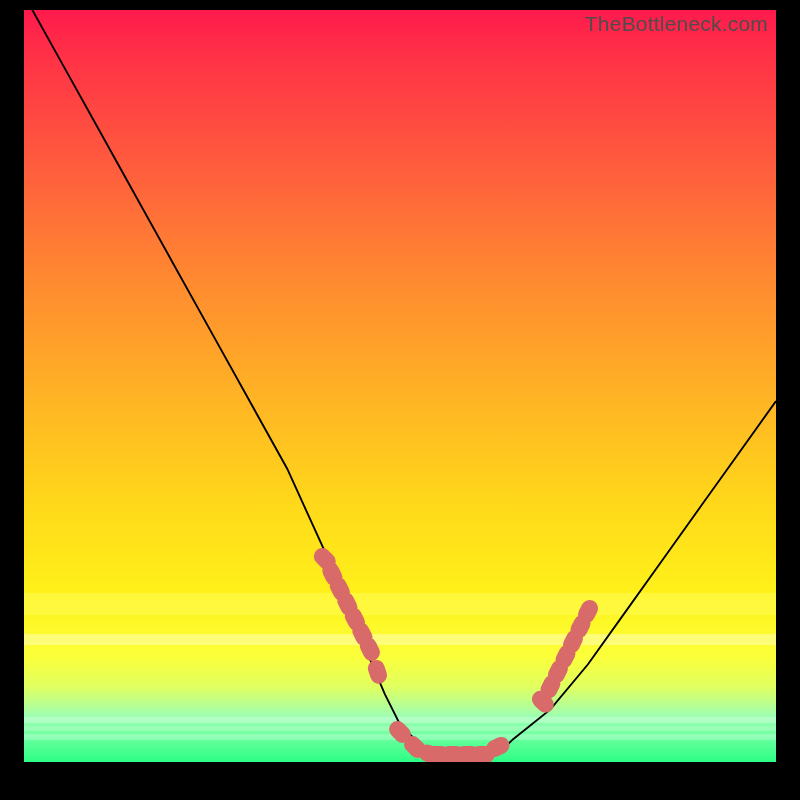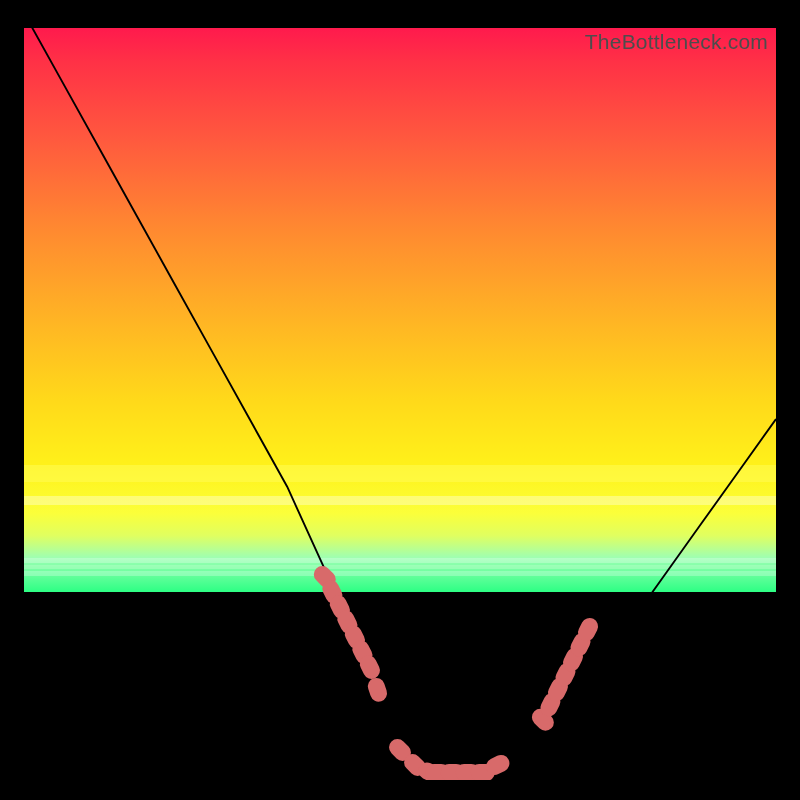--- a/index.html
+++ b/index.html
@@ -12,23 +12,23 @@
   overflow: hidden;
 }
 .frame {
   position: absolute;
   inset: 0;
   background: #000;
 }
 .plot {
   position: absolute;
   left: 24px;
-  top: 28px;
+  top: 10px;
   width: 752px;
-  height: 564px;
+  height: 752px;
   background: linear-gradient(to bottom,
     #ff1a4d 0%,
     #ff3146 6%,
     #ff5a3e 20%,
     #ff8a30 36%,
     #ffb524 52%,
     #ffd91a 66%,
     #fff21a 78%,
     #fbff3a 86%,
     #e0ff60 90%,

